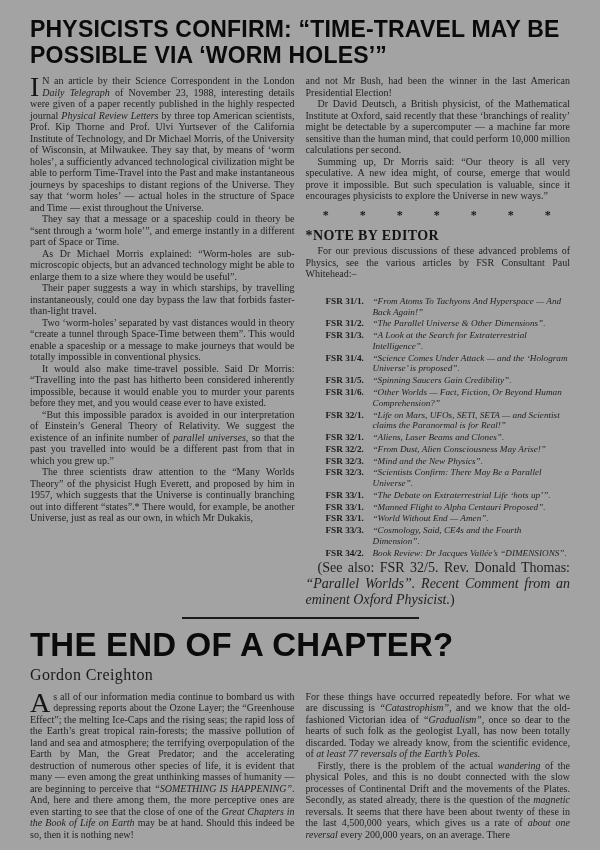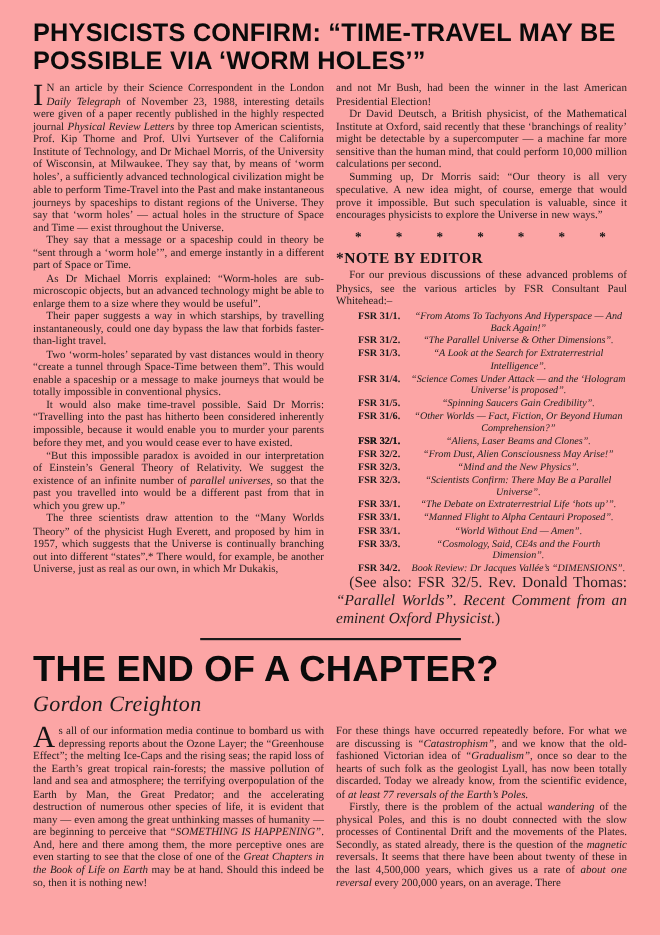--- a/index.html
+++ b/index.html
@@ -1,19 +1,19 @@
 <!DOCTYPE html>
 <html lang="en"><head>
 <meta charset="utf-8">
 <style>
   html,body{margin:0;padding:0;background:#e9e7e0;}
   .page{
     position:relative;width:600px;height:850px;box-sizing:border-box;
     margin:0 auto;padding:16px 30px 8px 30px;
-    background:#fca5a5;color:#1c1c1c;overflow:hidden;
+    background:#a3a3a3;color:#1c1c1c;overflow:hidden;
     font-family:"Liberation Serif",serif;
   }
   h1.headline{
     font-family:"Liberation Sans",sans-serif;font-weight:bold;
     font-size:23px;line-height:26px;letter-spacing:.2px;color:#0b0b0b;
     margin:0 0 7px 0;
   }
   .cols{display:flex;gap:11px;}
   .col{flex:1 1 0;min-width:0;font-size:10px;line-height:1.15;text-align:justify;color:#201f1d;}
   .col p{margin:0;text-indent:12px;}
@@ -24,36 +24,36 @@
   }
   .stars{
     text-align:center;font-weight:bold;font-size:12px;letter-spacing:2px;
     word-spacing:24px;margin:7px 0 6px 0;color:#161616;
   }
   .note-title{
     font-weight:bold;font-size:14px;letter-spacing:.4px;margin:2px 0 1px 0;
     text-align:left;color:#141414;
   }
   .note-intro{margin-bottom:5px;}
-  .refs{font-size:9.2px;line-height:1.17;margin-top:2px;text-align:center;}
+  .refs{font-size:9.2px;line-height:1.17;margin-top:16px;text-align:left;}
   .ref-row{position:relative;padding-left:67px;margin:0 0 1px 0;}
   .ref-id{position:absolute;left:20px;top:0;font-weight:bold;white-space:nowrap;color:#191919;}
   .ref-title{font-style:italic;}
   .see-also{font-size:14px;margin-top:3px;text-indent:12px;text-align:justify;}
   hr.divider{
     border:none;border-top:2px solid #1a1a1a;width:237px;
     margin:9px auto 9px auto;
   }
   h2.headline2{
     font-family:"Liberation Sans",sans-serif;font-weight:bold;
     font-size:33px;line-height:1;letter-spacing:.2px;color:#0b0b0b;
     margin:2px 0 5px 0;
   }
   .byline{
-    font-style:italic;font-size:20px;letter-spacing:.4px;color:#1a1a1a;
+    font-size:16px;letter-spacing:.4px;color:#1a1a1a;
     margin:0 0 7px 0;
   }
 </style>
 </head>
 <body>
 
 <div class="page">
 
   <section>
     <h1 class="headline">PHYSICISTS CONFIRM: “TIME-TRAVEL MAY BE POSSIBLE VIA ‘WORM HOLES’”</h1>
@@ -80,21 +80,21 @@
         <div class="note-title">*NOTE BY EDITOR</div>
         <p class="note-intro">For our previous discussions of these advanced problems of Physics, see the various articles by FSR Consultant Paul Whitehead:–</p>
 
         <div class="refs">
           <div class="ref-row"><span class="ref-id">FSR 31/1.</span><span class="ref-title">“From Atoms To Tachyons And Hyperspace — And Back Again!”</span></div>
           <div class="ref-row"><span class="ref-id">FSR 31/2.</span><span class="ref-title">“The Parallel Universe &amp; Other Dimensions”.</span></div>
           <div class="ref-row"><span class="ref-id">FSR 31/3.</span><span class="ref-title">“A Look at the Search for Extraterrestrial Intelligence”.</span></div>
           <div class="ref-row"><span class="ref-id">FSR 31/4.</span><span class="ref-title">“Science Comes Under Attack — and the ‘Hologram Universe’ is proposed”.</span></div>
           <div class="ref-row"><span class="ref-id">FSR 31/5.</span><span class="ref-title">“Spinning Saucers Gain Credibility”.</span></div>
           <div class="ref-row"><span class="ref-id">FSR 31/6.</span><span class="ref-title">“Other Worlds — Fact, Fiction, Or Beyond Human Comprehension?”</span></div>
-          <div class="ref-row"><span class="ref-id">FSR 32/1.</span></div>
+          <div class="ref-row"><span class="ref-id">FSR 32/1.</span><span class="ref-title">“Life on Mars, UFOs, SETI, SETA — and Scientist claims the Paranormal is for Real!”</span></div>
           <div class="ref-row"><span class="ref-id">FSR 32/1.</span><span class="ref-title">“Aliens, Laser Beams and Clones”.</span></div>
           <div class="ref-row"><span class="ref-id">FSR 32/2.</span><span class="ref-title">“From Dust, Alien Consciousness May Arise!”</span></div>
           <div class="ref-row"><span class="ref-id">FSR 32/3.</span><span class="ref-title">“Mind and the New Physics”.</span></div>
           <div class="ref-row"><span class="ref-id">FSR 32/3.</span><span class="ref-title">“Scientists Confirm: There May Be a Parallel Universe”.</span></div>
           <div class="ref-row"><span class="ref-id">FSR 33/1.</span><span class="ref-title">“The Debate on Extraterrestrial Life ‘hots up’”.</span></div>
           <div class="ref-row"><span class="ref-id">FSR 33/1.</span><span class="ref-title">“Manned Flight to Alpha Centauri Proposed”.</span></div>
           <div class="ref-row"><span class="ref-id">FSR 33/1.</span><span class="ref-title">“World Without End — Amen”.</span></div>
           <div class="ref-row"><span class="ref-id">FSR 33/3.</span><span class="ref-title">“Cosmology, Said, CE4s and the Fourth Dimension”.</span></div>
           <div class="ref-row"><span class="ref-id">FSR 34/2.</span><span class="ref-title">Book Review: Dr Jacques Vallée’s “DIMENSIONS”.</span></div>
         </div>

